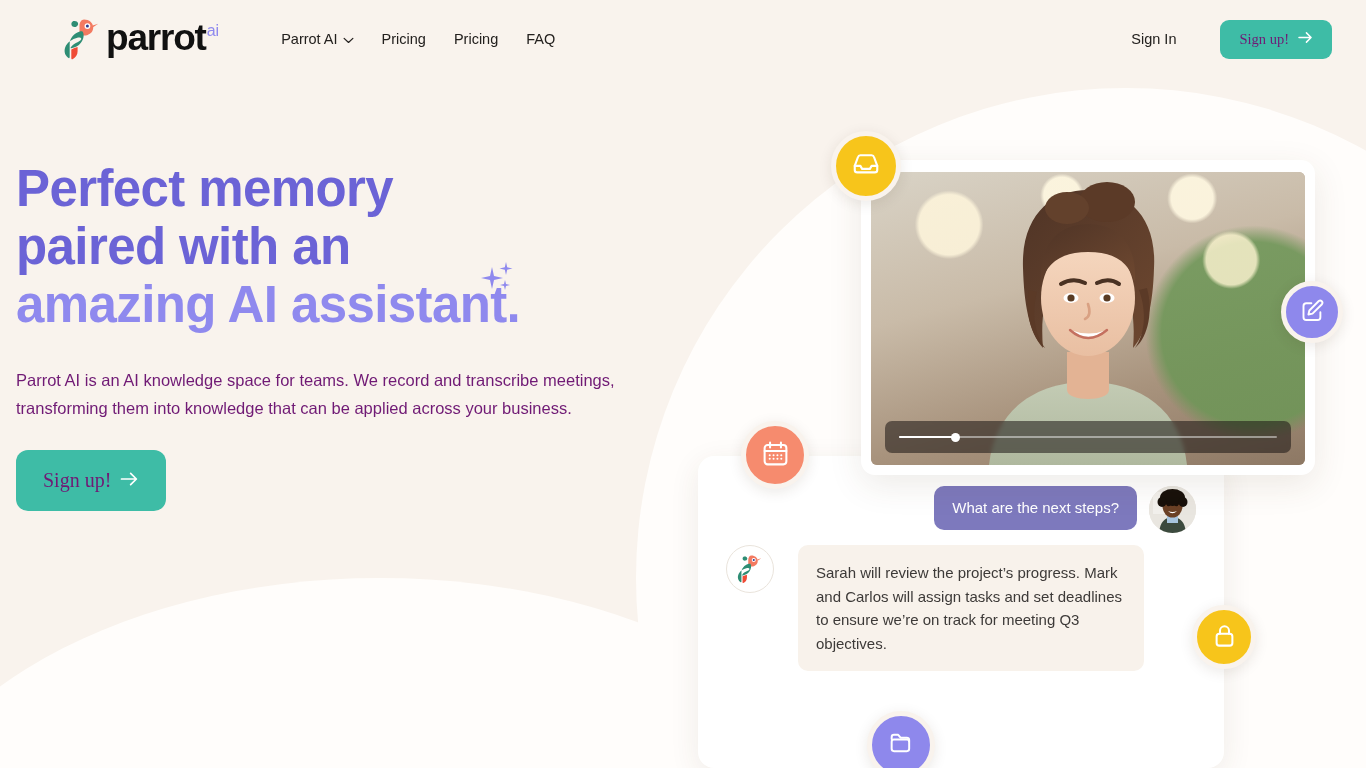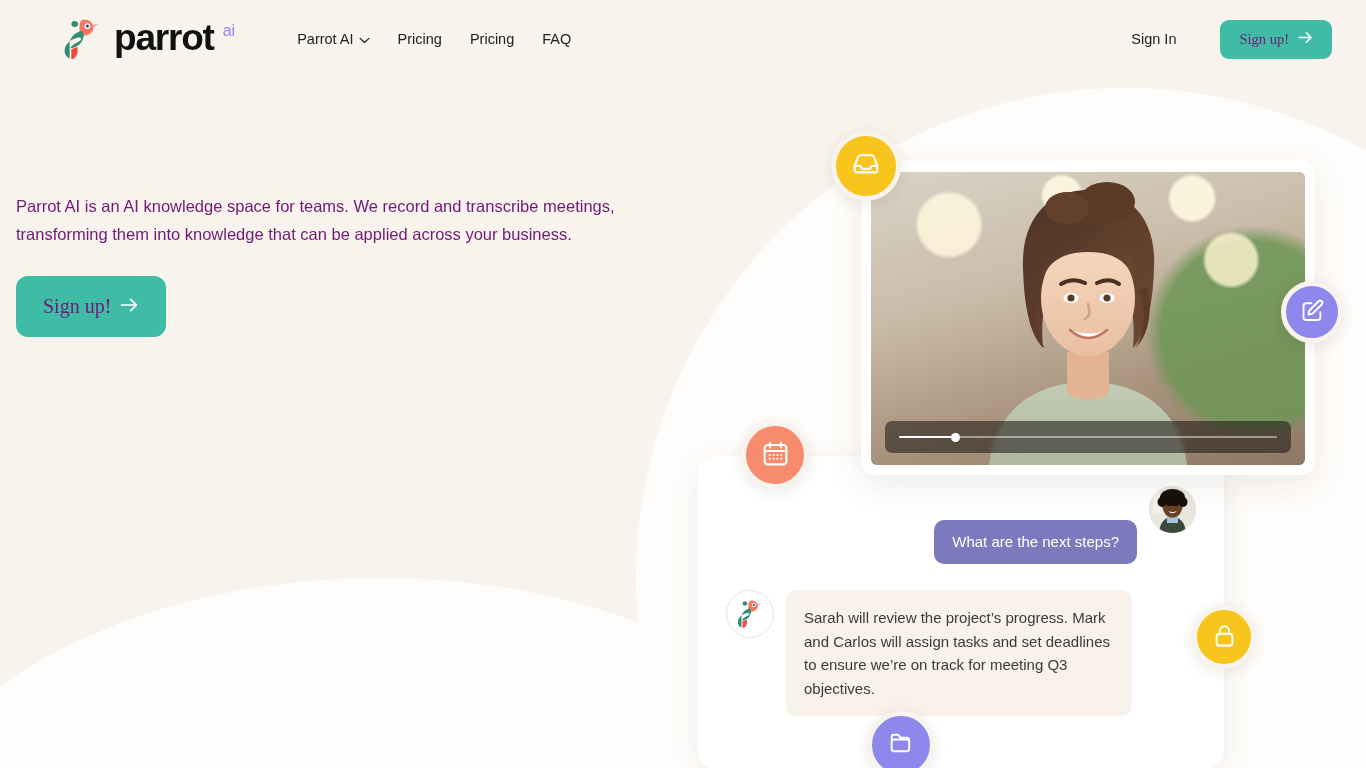--- a/index.html
+++ b/index.html
@@ -37,21 +37,21 @@
   
   .header {
     position: absolute;
     top: 0; left: 0; right: 0;
     height: 78px;
     display: flex;
     align-items: center;
     padding: 0 34px 0 62px;
     z-index: 30;
   }
-  .logo-wrap { display: flex; align-items: flex-start; gap: 8px; justify-content: center; }
+  .logo-wrap { display: flex; align-items: flex-start; gap: 0px; justify-content: center; }
   .logo-mark { width: 40px; height: 46px; display:block; }
   .logo-text {
     font-size: 37px;
     font-weight: 700;
     color: #111111;
     letter-spacing: -1.2px;
     line-height: 44px;
     margin-left: 4px;
   }
   .logo-ai {
@@ -237,30 +237,29 @@
     left: 698px; top: 456px;
     width: 526px; height: 312px;
     background: #FFFFFF;
     border-radius: 16px;
     z-index: 22;
     box-shadow: 0 8px 30px rgba(80,55,30,0.09);
     padding: 30px 28px;
   }
   .msg-row { display: flex; align-items: flex-start; }
   .msg-row.user { justify-content: flex-end; gap: 12px; }
-  .msg-row.bot { margin-top: 26px; gap: 12px; }
+  .msg-row.bot { margin-top: 12px; gap: 24px; }
   .bubble-user {
     background: #7D79BD;
     color: #FFFFFF;
     font-size: 15px;
     padding: 12px 18px;
     border-radius: 10px;
     line-height: 20px;
     white-space: nowrap;
-    margin-top: 34px;
   }
   .bubble-bot {
     background: #F8F2EB;
     color: #3D3A38;
     font-size: 15px;
     line-height: 23.5px;
     padding: 16px 18px;
     border-radius: 10px;
     width: 346px;
   }
@@ -334,20 +333,32 @@
         <span class="arrow-ico">
           <svg width="15" height="13" viewBox="0 0 16 14">
               <path d="M1 7h13M9 2l5 5-5 5" fill="none" stroke="#FFFFFF" stroke-width="1.6" stroke-linecap="round" stroke-linejoin="round"></path>
             </svg>
         </span>
       </button>
     </div>
   </div>
 
   <div class="hero-left">
+    <h1 class="headline">
+      <div>Perfect memory</div>
+      <div>paired with an</div>
+      <div class="l3">amazing AI assistant.</div>
+      <span class="sparkles">
+        <svg width="44" height="40" viewBox="0 0 44 40">
+          <path d="M16 6 L18 15 L27 17 L18 19 L16 28 L14 19 L5 17 L14 15 Z" fill="#8F89EE"></path>
+          <path d="M30 1 L31.2 6.3 L36.5 7.5 L31.2 8.7 L30 14 L28.8 8.7 L23.5 7.5 L28.8 6.3 Z" fill="#8F89EE"></path>
+          <path d="M29 19 L30 23 L34 24 L30 25 L29 29 L28 25 L24 24 L28 23 Z" fill="#8F89EE"></path>
+        </svg>
+      </span>
+    </h1>
 
     <p class="hero-para">Parrot AI is an AI knowledge space for teams. We record and transcribe meetings, transforming them into knowledge that can be applied across your business.</p>
 
     <div class="hero-cta">
       <button class="btn-teal btn-hero">
         <span>Sign up!</span>
         <span class="arrow-ico">
           <svg width="19" height="16" viewBox="0 0 16 14">
               <path d="M1 7h13M9 2l5 5-5 5" fill="none" stroke="#FFFFFF" stroke-width="1.5" stroke-linecap="round" stroke-linejoin="round"></path>
             </svg>

